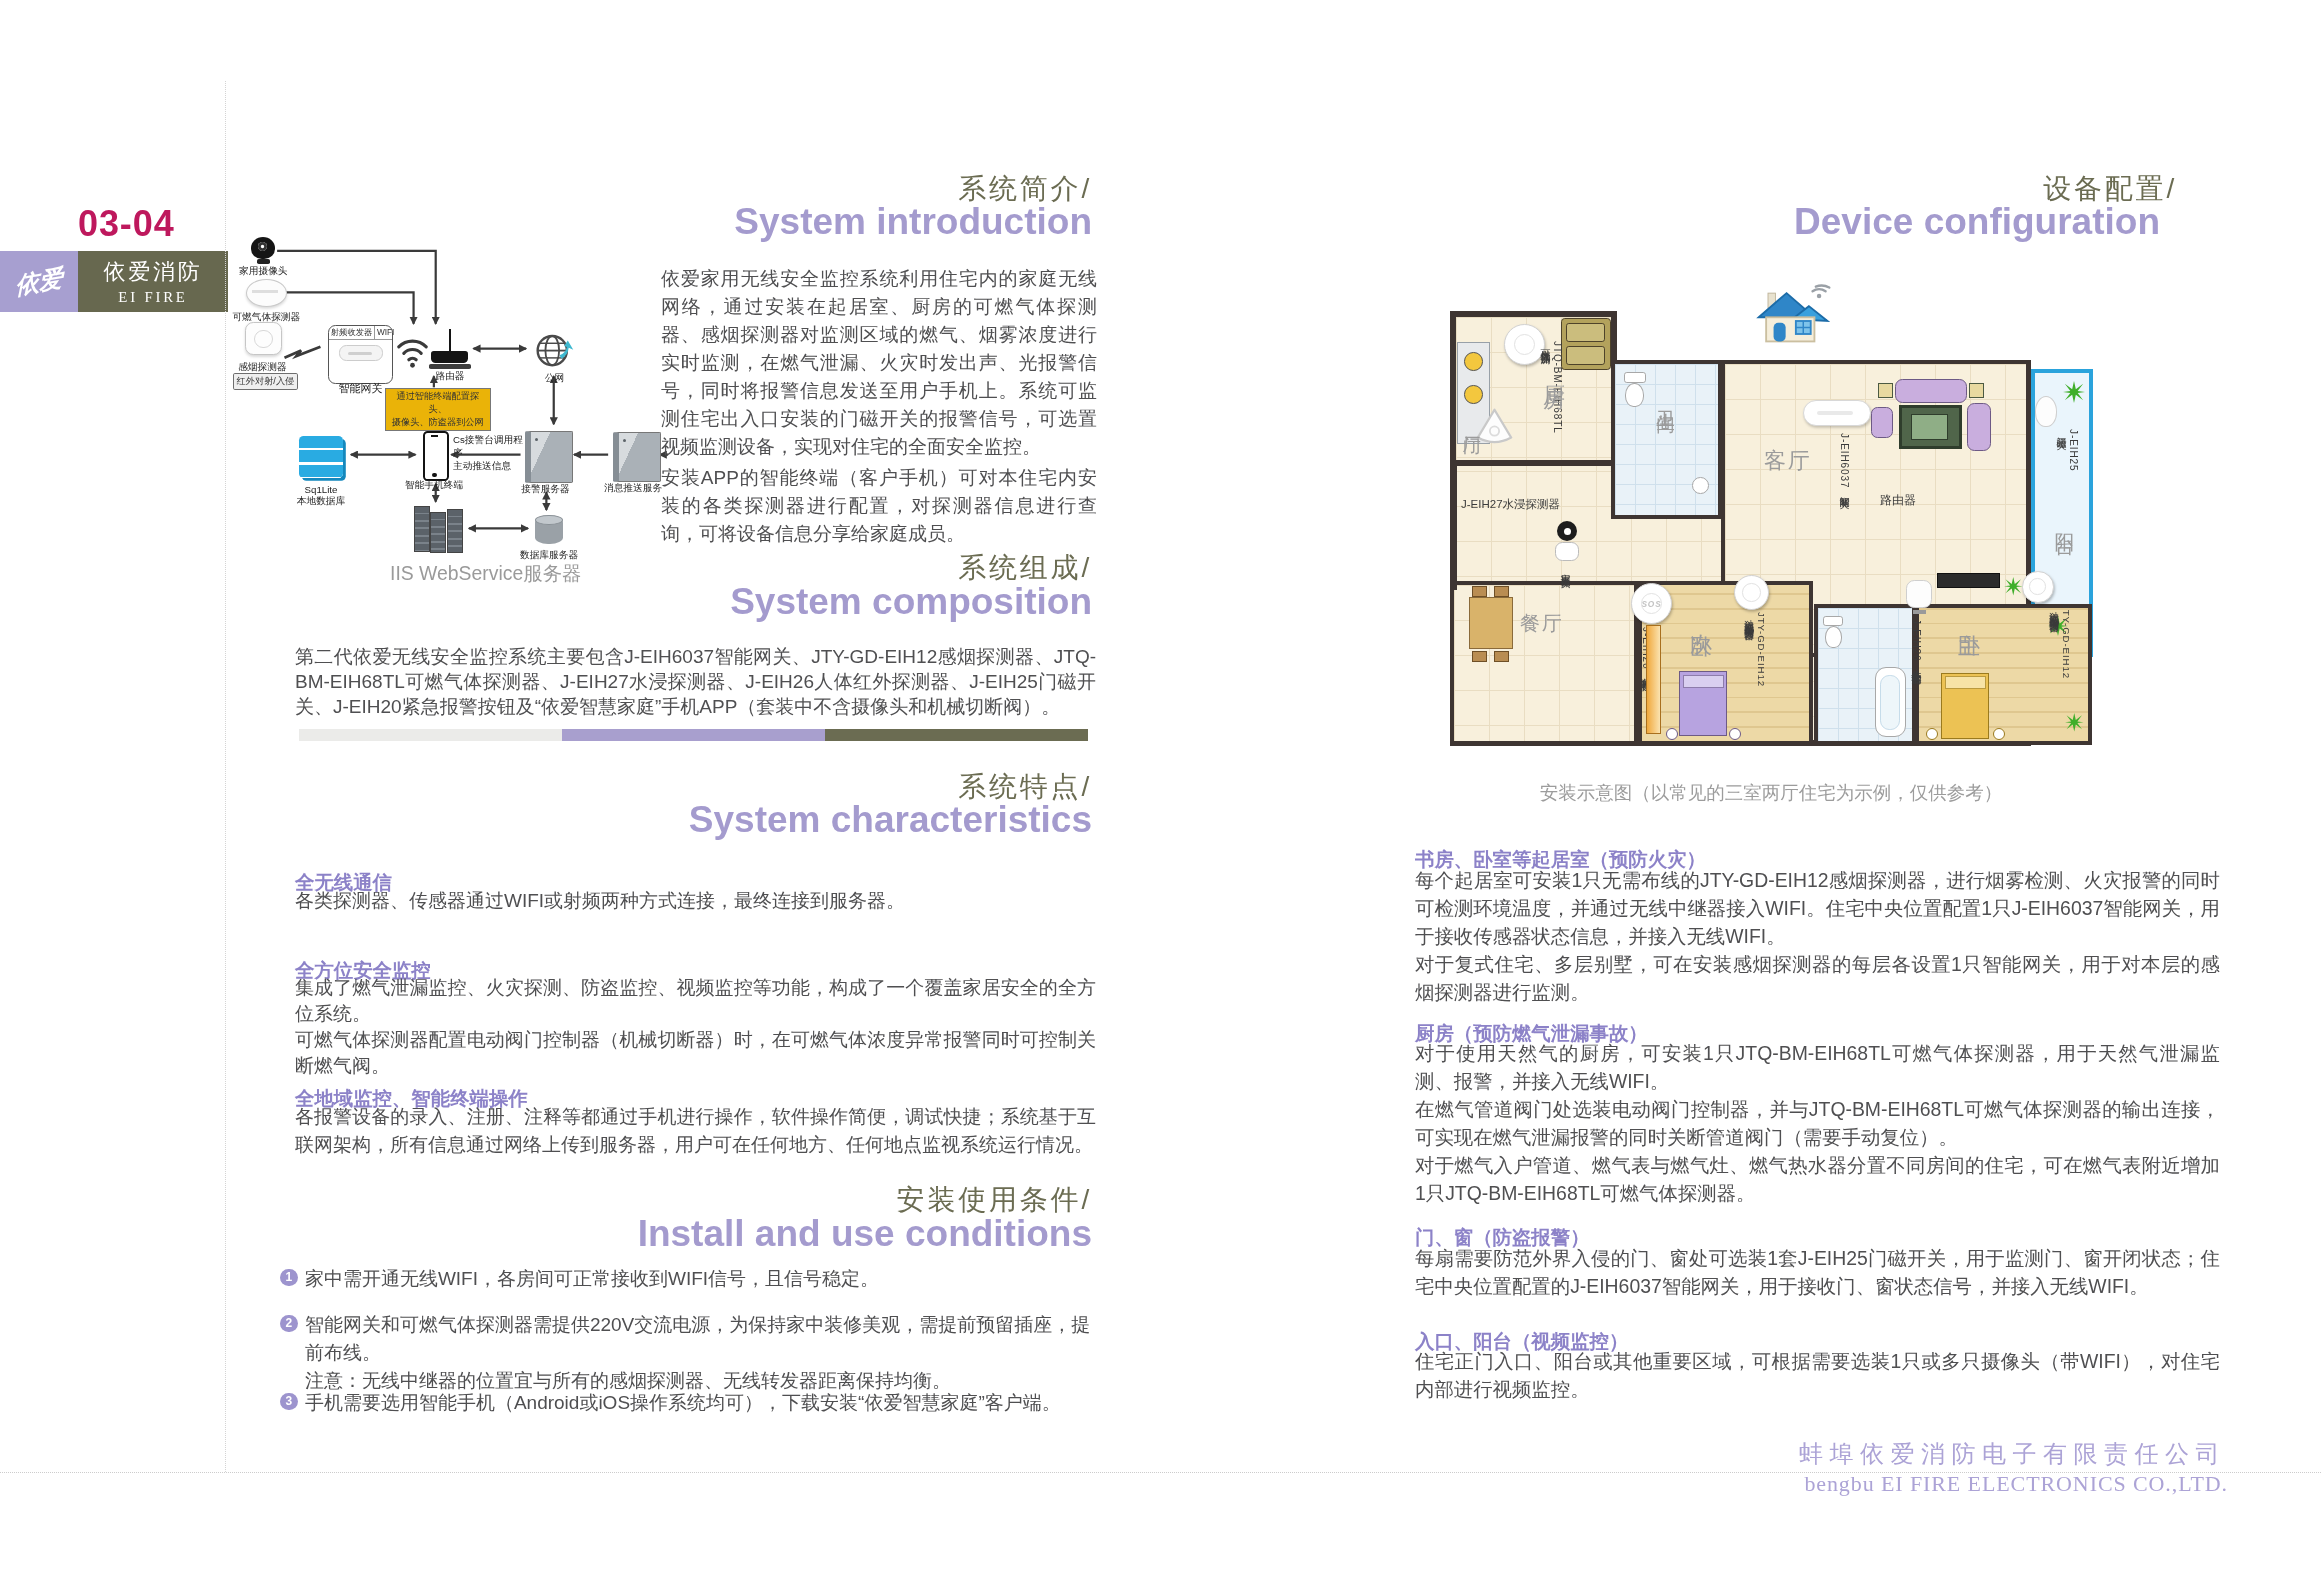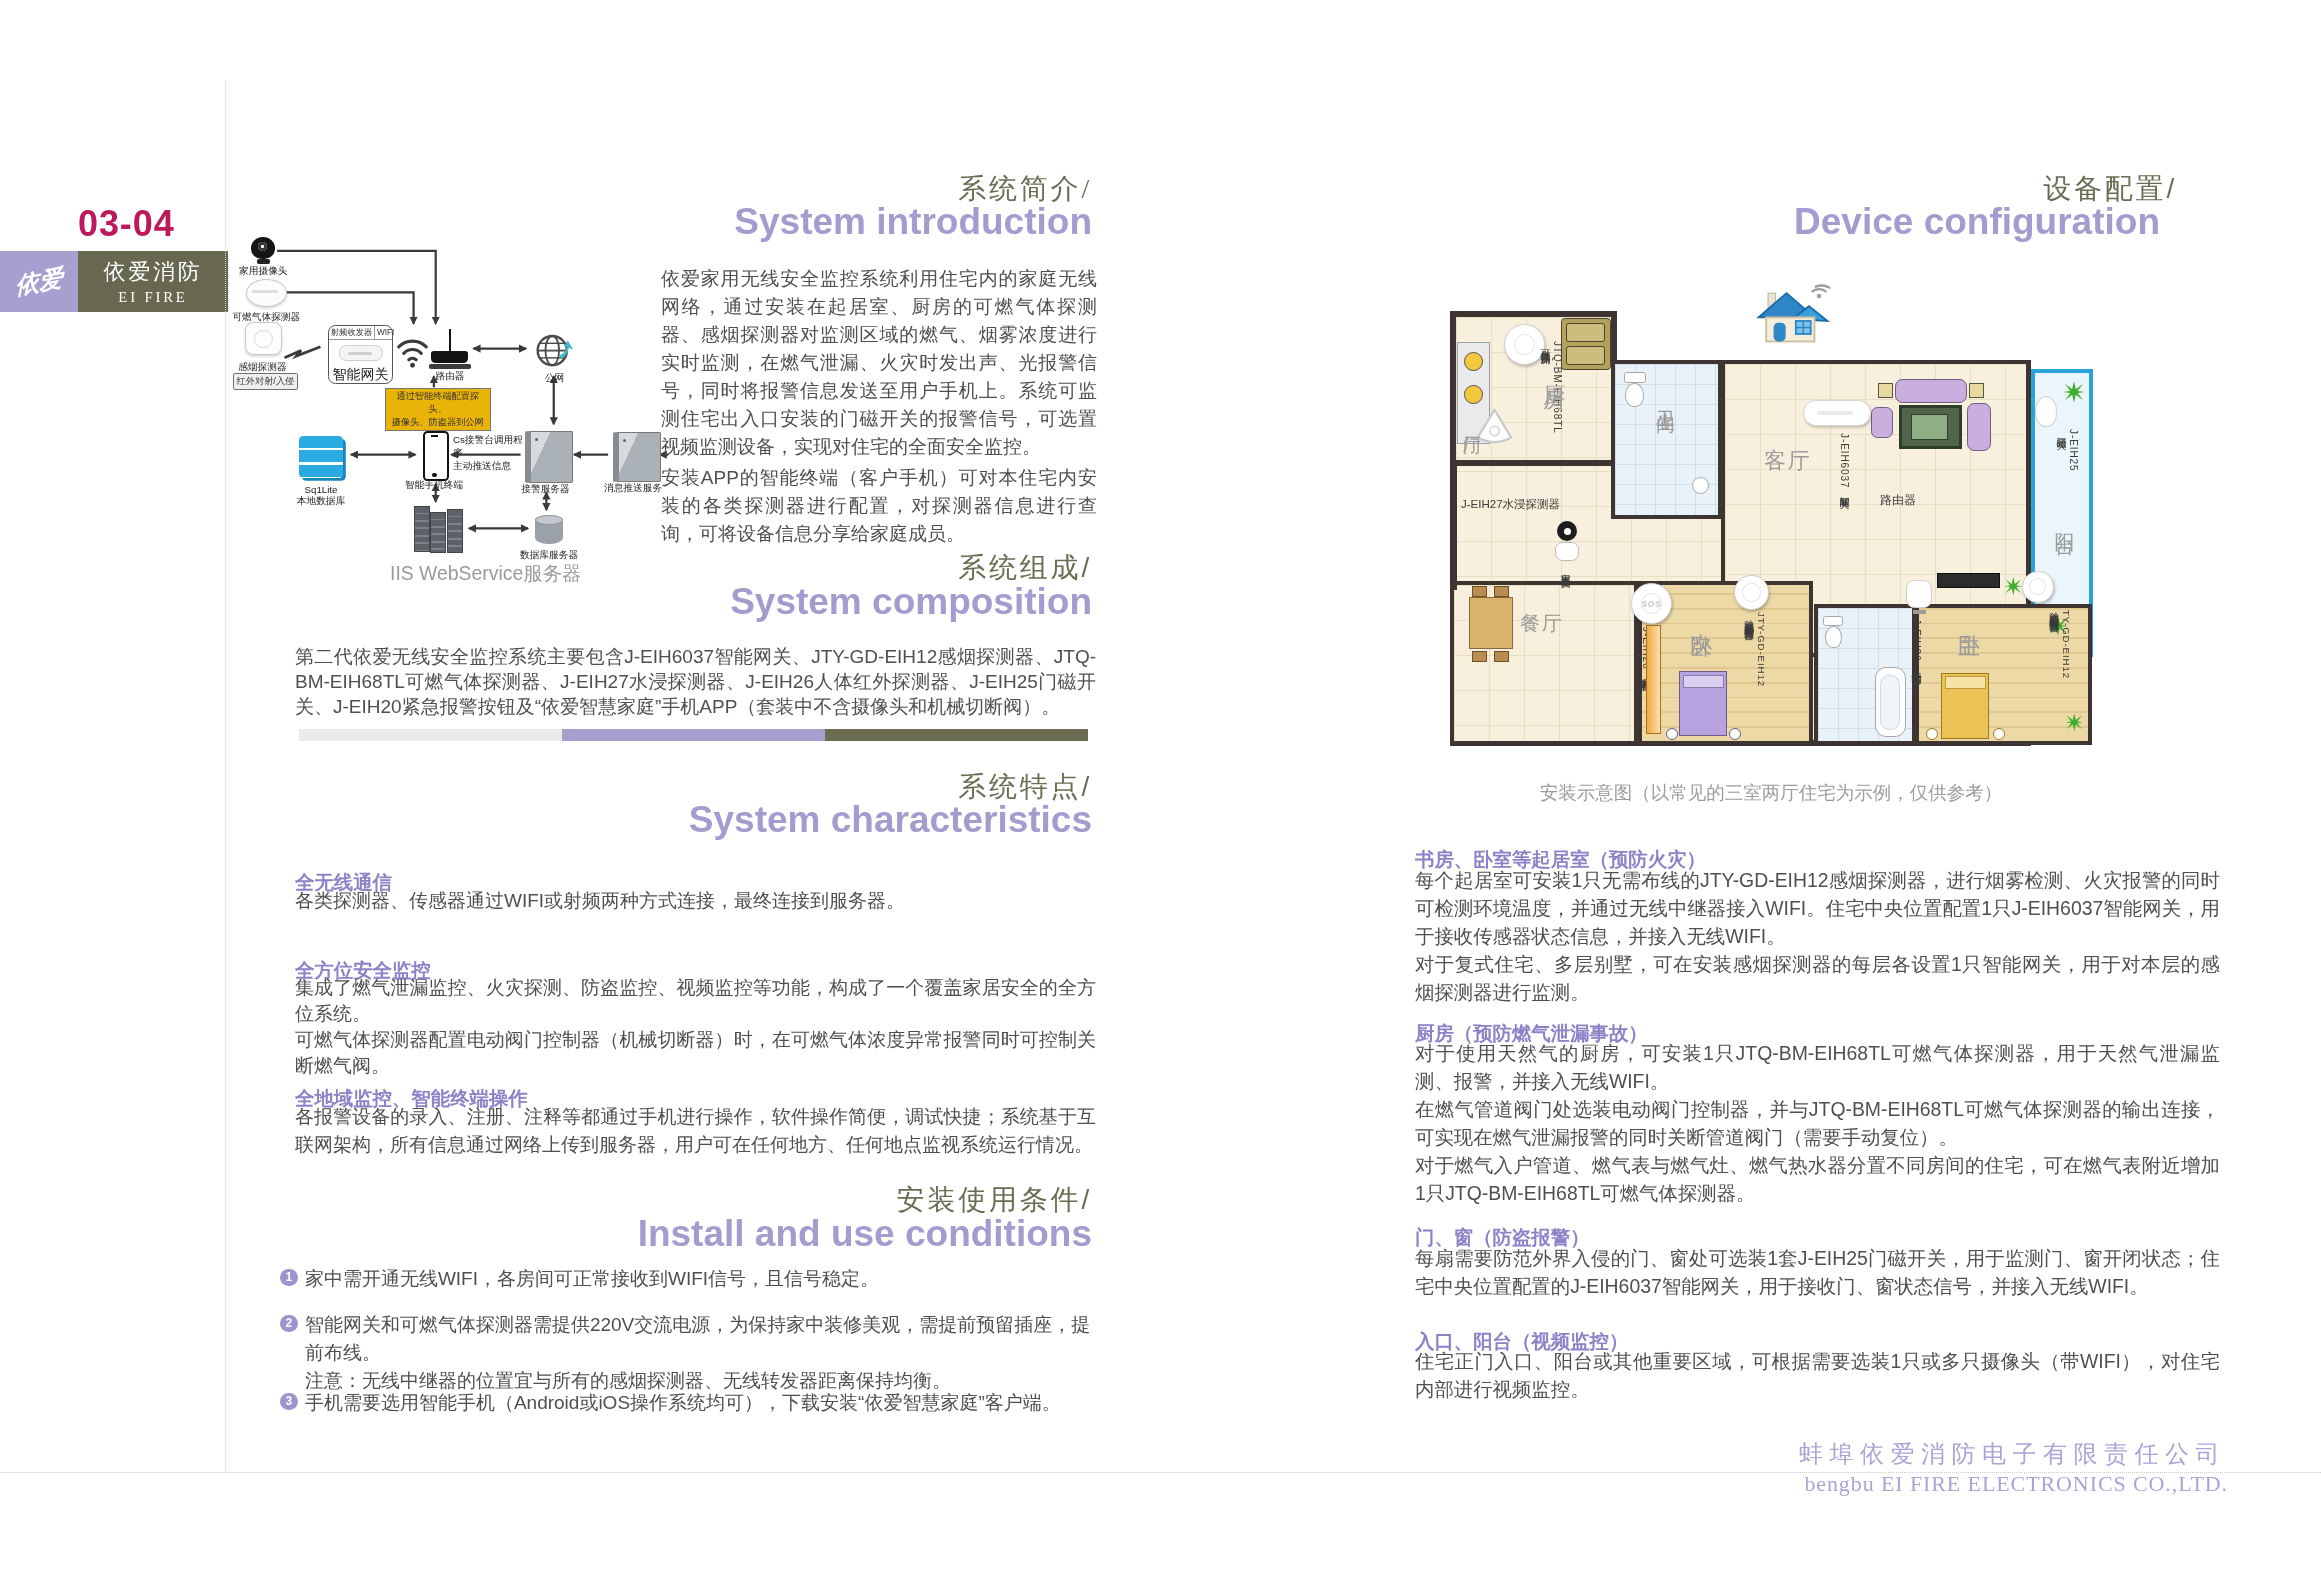--- a/index.html
+++ b/index.html
@@ -43,21 +43,21 @@
   .gas-disc::after{content:"";position:absolute;left:5.5px;top:10px;width:26px;height:2.8px;background:#dedede;}
   .smoke-sq{position:absolute;width:35px;height:31px;background:#fdfdfd;border:1.4px solid #c6c6c6;border-radius:8.3px;box-shadow:0 1.8px 2.8px rgba(0,0,0,.15);}
   .smoke-sq::after{content:"";position:absolute;left:8.3px;top:6.5px;width:16.6px;height:16.6px;border:1.4px solid #d8d8d8;border-radius:50%;}
   .infra-box{position:absolute;border:1.4px solid #6e6e6e;background:#efefef;font-size:9.2px;padding:0.9px 2.8px;color:#333;white-space:nowrap;border-radius:1.8px;}
   .gw-box{position:absolute;width:63px;height:57px;border:1.8px solid #555;border-radius:7.4px;background:#fff;}
   .gw-hd{display:flex;font-size:8.3px;color:#333;border-bottom:0.9px solid #999;}
   .gw-hd span{padding:0.9px 1.8px;white-space:nowrap;}
   .gw-hd span + span{border-left:0.9px solid #999;}
   .gw-pill{margin:5.5px auto 0;width:42px;height:14px;background:#f4f4f4;border:0.9px solid #ccc;border-radius:7.4px;position:relative;}
   .gw-pill::after{content:"";position:absolute;left:8.3px;top:5.5px;width:24px;height:2.8px;background:#cfcfcf;border-radius:1.8px;}
-  .gw-lab{text-align:center;font-size:14px;margin-top:5px;color:#222;}
+  .gw-lab{text-align:center;font-size:11px;margin-top:20px;color:#222;}
   .router-bd{position:absolute;background:#141414;border-radius:2.8px 2.8px 4.6px 4.6px;}
   .router-base{position:absolute;background:#3c3c3c;border-radius:1.8px;}
   .antenna{position:absolute;width:2.3px;background:#141414;}
   .notebox{position:absolute;border:1.4px solid #777;background:#eab308;font-size:9.2px;line-height:13px;text-align:center;color:#333;padding:0.9px 1.8px;}
   .phone{position:absolute;width:22px;height:46px;border:2.8px solid #131313;border-radius:4.6px;background:#fff;}
   .phone::before{content:"";position:absolute;left:5.5px;top:1.8px;width:7.4px;height:1.8px;background:#131313;}
   .phone::after{content:"";position:absolute;left:7.4px;bottom:1.8px;width:4.6px;height:4.6px;border-radius:50%;background:#131313;}
   .stack{position:absolute;width:44px;height:42px;border-radius:4.6px;
     background:repeating-linear-gradient(180deg,#29abe2 0 12px,#ffffff 12px 14.3px);box-shadow:2.8px 2.8px 0 #1488bd;}
   .server{position:absolute;background:linear-gradient(115deg,#d7dbde 0 30%,#aab1b7 30% 100%);border:0.9px solid #777;border-left:6.5px solid #868e95;border-radius:1.8px;}
@@ -191,21 +191,21 @@
   <div class="dlabel" style="left:367px;top:247px;width:70px;">消息推送服务</div>
 
   <div class="tower" style="left:183px;top:271px;height:44px;"></div>
   <div class="tower" style="left:199px;top:277px;height:39px;"></div>
   <div class="tower" style="left:216px;top:274px;height:42px;"></div>
   <div class="cyl" style="left:304px;top:281px;"></div>
   <div class="dlabel" style="left:281px;top:314px;width:74px;">数据库服务器</div>
   <div class="iis-cap" style="left:159px;top:325px;">IIS WebService服务器</div>
 </div>
 
-<div class="cn-h" style="right:1229px;top:170px;font-family:Liberation Serif, serif;">系统简介/</div>
+<div class="cn-h" style="right:1229px;top:170px;">系统简介/</div>
 <div class="en-h" style="right:1229px;top:201px;">System introduction</div>
 <div class="body-t" style="left:661px;top:265px;width:436px;">依爱家用无线安全监控系统利用住宅内的家庭无线网络，通过安装在起居室、厨房的可燃气体探测器、感烟探测器对监测区域的燃气、烟雾浓度进行实时监测，在燃气泄漏、火灾时发出声、光报警信号，同时将报警信息发送至用户手机上。系统可监测住宅出入口安装的门磁开关的报警信号，可选置视频监测设备，实现对住宅的全面安全监控。</div>
 <div class="body-t" style="left:661px;top:464px;width:436px;">安装APP的智能终端（客户手机）可对本住宅内安装的各类探测器进行配置，对探测器信息进行查询，可将设备信息分享给家庭成员。</div>
 
 <div class="cn-h" style="right:1229px;top:549px;">系统组成/</div>
 <div class="en-h" style="right:1229px;top:581px;">System composition</div>
 <div class="body-t" style="left:295px;top:644px;width:801px;line-height:25px;">第二代依爱无线安全监控系统主要包含J-EIH6037智能网关、JTY-GD-EIH12感烟探测器、JTQ-BM-EIH68TL可燃气体探测器、J-EIH27水浸探测器、J-EIH26人体红外探测器、J-EIH25门磁开关、J-EIH20紧急报警按钮及“依爱智慧家庭”手机APP（套装中不含摄像头和机械切断阀）。</div>
 
 <div class="bar-seg" style="left: 299px; width: 263px; background: rgb(235, 235, 233);"></div>
 <div class="bar-seg" style="left: 562px; width: 263px; background: rgb(168, 159, 206);"></div>

